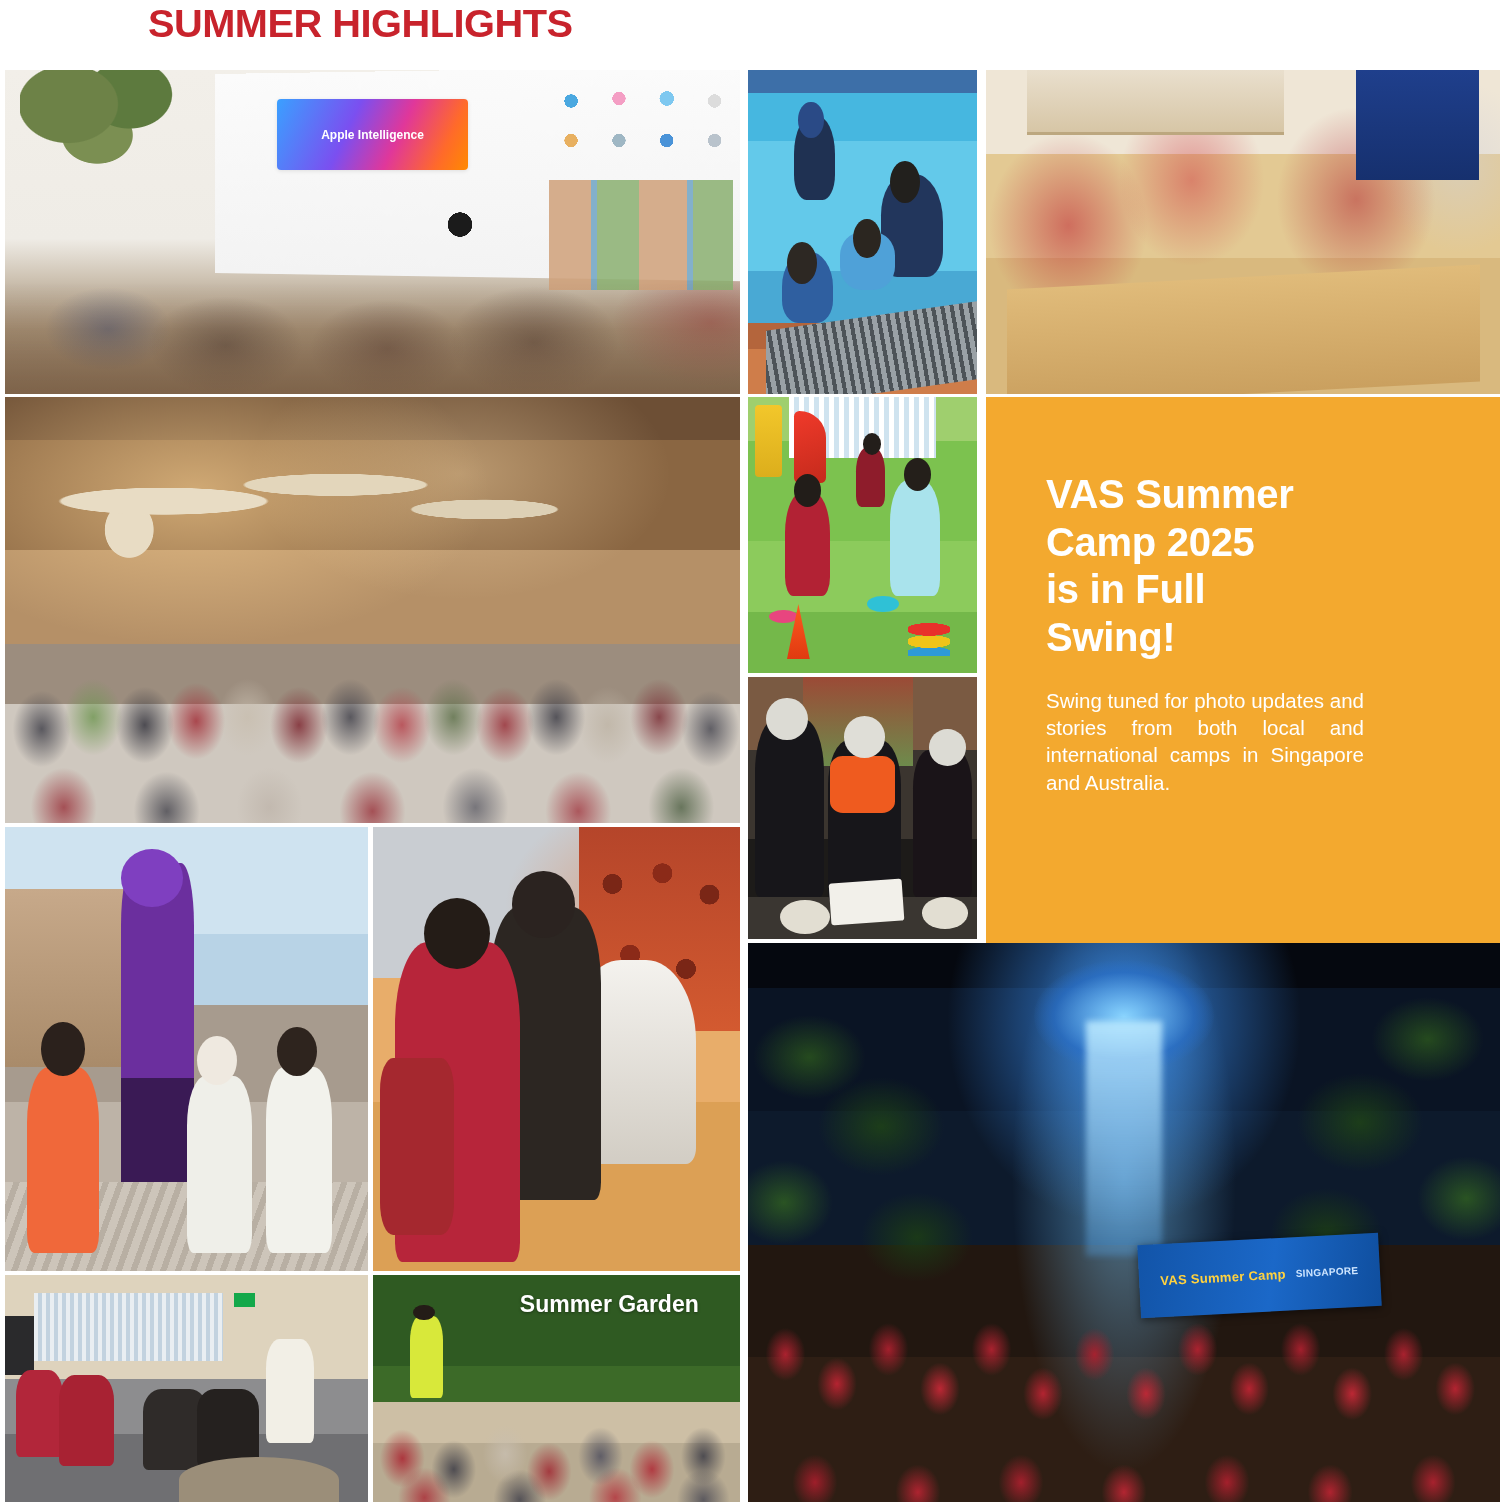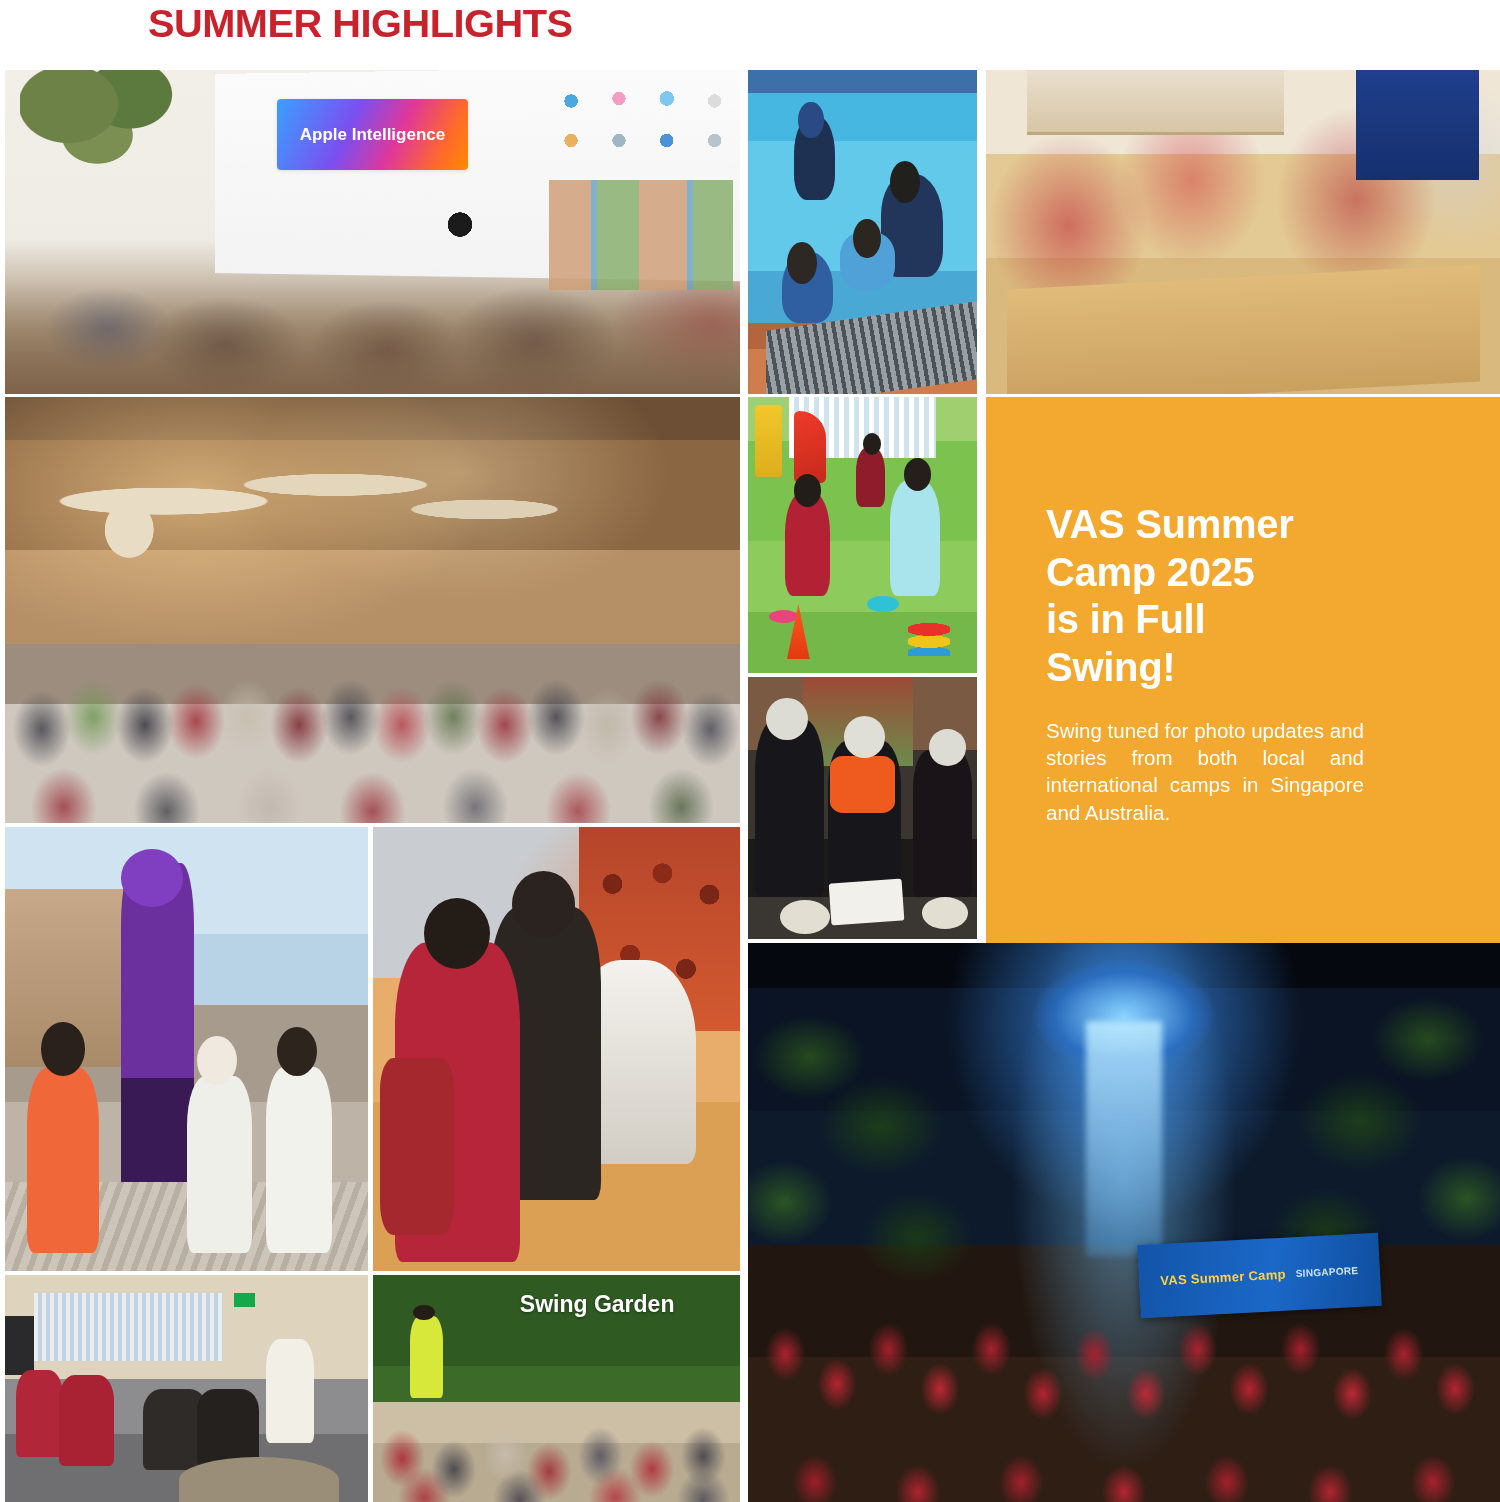--- a/index.html
+++ b/index.html
@@ -44,21 +44,21 @@
   }
   .photo {
     position: absolute;
     inset: 0;
     overflow: hidden;
   }
 
   
   #callout-panel {
     background: #f3a92f;
-    padding: 104px 55px 0 60px;
+    padding: 74px 55px 0 60px;
   }
   #callout-heading {
     color: #ffffff;
     font-size: 40px;
     font-weight: 700;
     line-height: 1.19;
     letter-spacing: -0.3px;
     white-space: pre-line;
   }
   #callout-body {
@@ -86,21 +86,21 @@
   }
   .ph-apple .wall{
     position:absolute;left:27%;top:0;width:73%;height:64%;
     background:linear-gradient(180deg,#fbfbfb,#f3f3f3);
     transform: perspective(700px) rotateY(-6deg);
   }
   .ph-apple .banner{
     position:absolute;left:37%;top:9%;width:26%;height:22%;
     background:linear-gradient(115deg,#3aa0ff,#7b4ff0 38%,#e0379a 62%,#ff6a2a 85%,#ff8a00);
     border-radius:4px;display:flex;align-items:center;justify-content:center;
-    color:#fff;font-size:17px;font-weight:700;
+    color:#fff;font-size:12px;font-weight:700;
     box-shadow:0 1px 4px rgba(0,0,0,.1);
   }
   .ph-apple .applelogo{
     position:absolute;left:60%;top:42%;width:28px;height:32px;
     background:#1b1b1b;
     -webkit-mask: radial-gradient(circle at 50% 58%, #000 52%, transparent 53%);
     border-radius:50% 50% 45% 45%;
   }
   .ph-apple .grid-right{
     position:absolute;left:74%;top:34%;width:25%;height:34%;
@@ -570,20 +570,20 @@
       <div class="p1"></div>
       <div class="p2"></div>
       <div class="p3"></div>
       <div class="p4"></div>
       <div class="table"></div>
     </div>
   </div>
 
   <div class="tile" style="left:373px;top:1205px;width:367px;height:227px;">
     <div class="photo ph-garden">
-      <div class="sign">Swing Garden</div>
+      <div class="sign">Summer Garden</div>
       <div class="guide"></div>
       <div class="guideh"></div>
       <div class="kids"></div>
     </div>
   </div>
 
 </div>
 
 </body></html>

